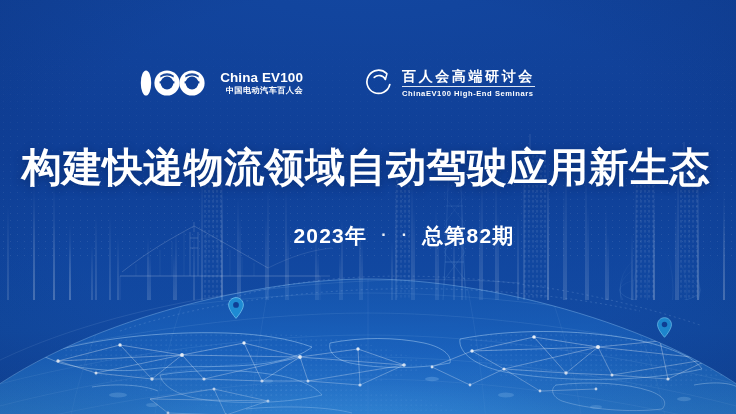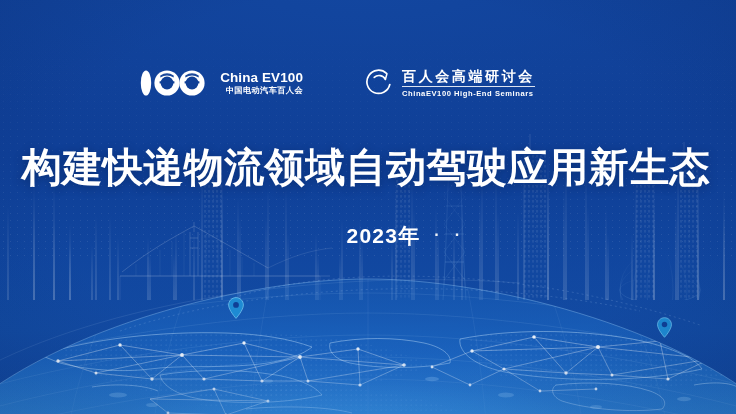--- a/index.html
+++ b/index.html
@@ -395,15 +395,16 @@
     </div>
 
   </div>
 
   <div class="title">构建快递物流领域自动驾驶应用新生态</div>
 
   <div class="subtitle">
     <span>2023年</span>
     <span class="dot">·</span>
     <span class="dot">·</span>
+    <span>总第82期</span>
   </div>
 
 </div>
 
 </body></html>

